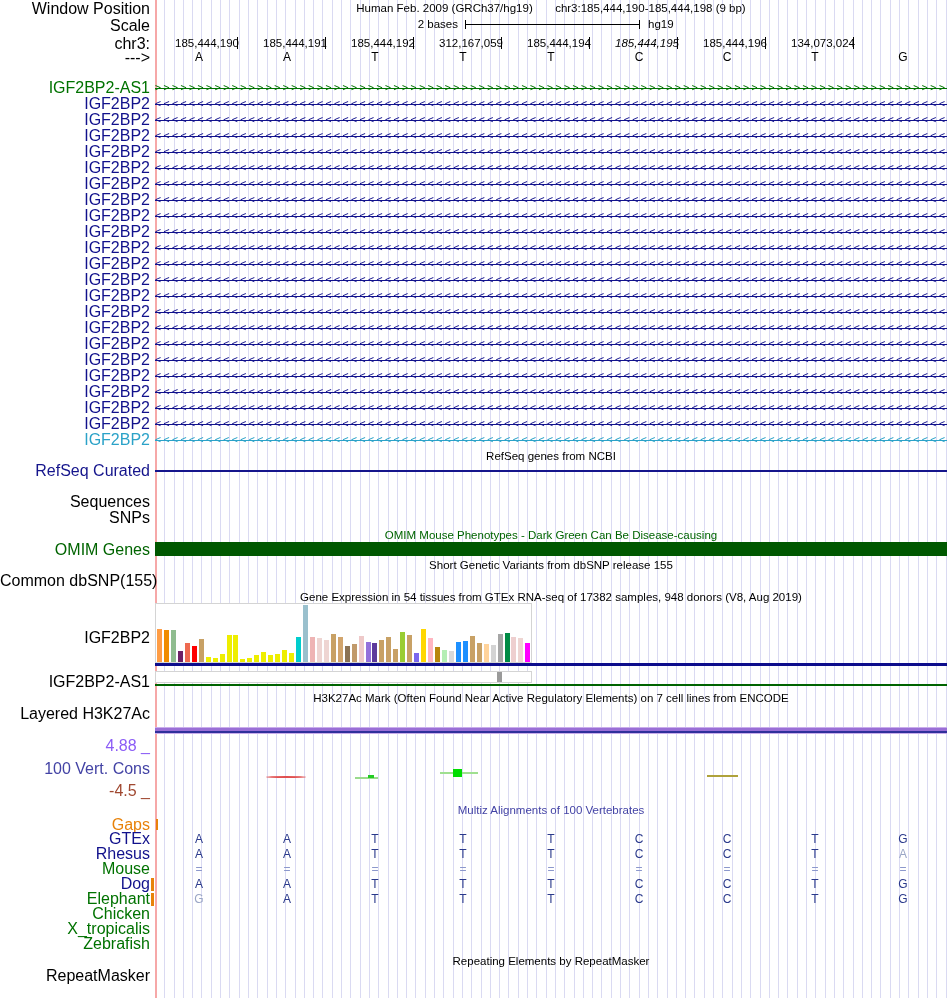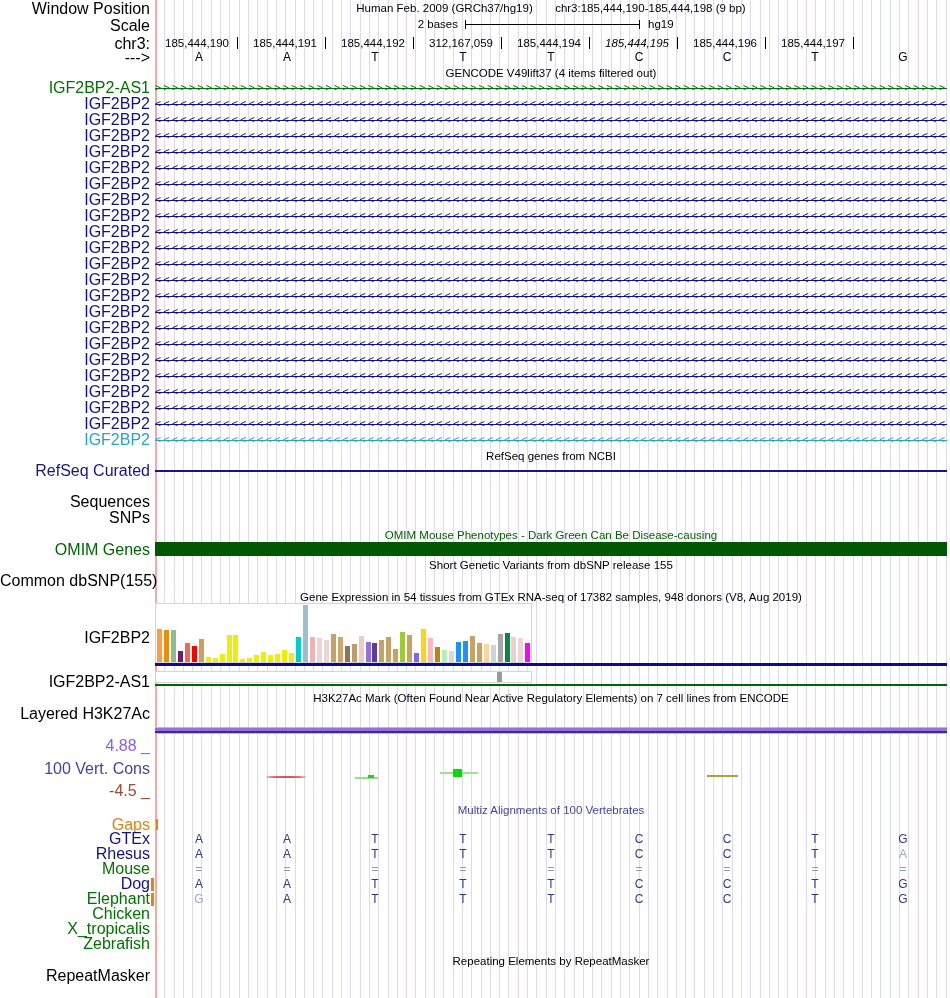--- a/index.html
+++ b/index.html
@@ -9,21 +9,21 @@
   .grid-bg{left:156px;top:0;width:791px;height:998px;
     background:repeating-linear-gradient(to right,transparent 0 8.3px,#dadaf2 8.3px 9.3px);}
   .pink-line{left:155px;top:0;width:1.5px;height:998px;background:#f6a8a8;}
   .tlabel{left:0;width:150px;text-align:right;font-size:16px;line-height:14px;height:14px;white-space:nowrap;}
   .ctitle{left:155px;width:792px;text-align:center;font-size:11.5px;line-height:13px;white-space:nowrap;}
   .generow{left:155px;width:792px;height:16px;overflow:hidden;white-space:nowrap;
     font-family:"DejaVu Sans Mono",monospace;font-size:10px;letter-spacing:2.5px;line-height:16px;position:absolute;}
   .generow::before{content:"";position:absolute;left:0;right:0;top:7.5px;border-top:1.5px solid currentColor;}
   .hline{left:155px;width:792px;}
   .box{background:#fff;border:1px solid #d4d4d4;box-sizing:border-box;}
-  .ruler-num{top:37px;width:84px;text-align:center;font-size:11.5px;line-height:13px;}
+  .ruler-num{top:37px;width:84px;text-align:right;font-size:11.5px;line-height:13px;}
   .ruler-tick{top:37px;width:1px;height:12px;background:#000;}
   .base-letter{top:51px;width:88px;text-align:center;font-size:12px;line-height:13px;}
   .mz-letter{width:88px;text-align:center;font-size:12px;line-height:14px;height:14px;}
   .gtex-bar{width:5px;}
   .scale-tick{top:20px;width:1px;height:9px;background:#000;}
 </style>
 </head>
 <body>
 
 <div id="browser">
@@ -53,38 +53,37 @@
       <div class="abs ruler-num" style="left: 331px;">185,444,192</div>
       <div class="abs ruler-tick" style="left: 413px;"></div>
       <div class="abs ruler-num" style="left: 419px;">312,167,059</div>
       <div class="abs ruler-tick" style="left: 501px;"></div>
       <div class="abs ruler-num" style="left: 507px;">185,444,194</div>
       <div class="abs ruler-tick" style="left: 589px;"></div>
       <div class="abs ruler-num" style="left: 595px; font-style: italic;">185,444,195</div>
       <div class="abs ruler-tick" style="left: 677px;"></div>
       <div class="abs ruler-num" style="left: 683px;">185,444,196</div>
       <div class="abs ruler-tick" style="left: 765px;"></div>
-      <div class="abs ruler-num" style="left: 771px;">185,444,197</div>
+      <div class="abs ruler-num" style="left: 771px;">134,073,024</div>
       <div class="abs ruler-tick" style="left: 853px;"></div>
     </div>
 
   <div class="abs tlabel" style="top:51px">---&gt;</div>
   <div id="base-row">
       <div class="abs base-letter" style="left: 155px;">A</div>
       <div class="abs base-letter" style="left: 243px;">A</div>
       <div class="abs base-letter" style="left: 331px;">T</div>
       <div class="abs base-letter" style="left: 419px;">T</div>
       <div class="abs base-letter" style="left: 507px;">T</div>
       <div class="abs base-letter" style="left: 595px;">C</div>
       <div class="abs base-letter" style="left: 683px;">C</div>
       <div class="abs base-letter" style="left: 771px;">T</div>
       <div class="abs base-letter" style="left: 859px;">G</div>
     </div>
 
-  <div class="abs ctitle" style="top:67px">GENCODE V49lift37 (4 items filtered out)</div>
   <div id="gene-rows">
       <div class="abs tlabel" style="top: 81px; color: rgb(0, 114, 0);">IGF2BP2-AS1</div>
       <div class="generow" style="top: 80px; color: rgb(0, 114, 0);">&gt;&gt;&gt;&gt;&gt;&gt;&gt;&gt;&gt;&gt;&gt;&gt;&gt;&gt;&gt;&gt;&gt;&gt;&gt;&gt;&gt;&gt;&gt;&gt;&gt;&gt;&gt;&gt;&gt;&gt;&gt;&gt;&gt;&gt;&gt;&gt;&gt;&gt;&gt;&gt;&gt;&gt;&gt;&gt;&gt;&gt;&gt;&gt;&gt;&gt;&gt;&gt;&gt;&gt;&gt;&gt;&gt;&gt;&gt;&gt;&gt;&gt;&gt;&gt;&gt;&gt;&gt;&gt;&gt;&gt;&gt;&gt;&gt;&gt;&gt;&gt;&gt;&gt;&gt;&gt;&gt;&gt;&gt;&gt;&gt;&gt;&gt;&gt;&gt;&gt;&gt;&gt;&gt;&gt;&gt;</div>
       <div class="abs tlabel" style="top: 97px; color: rgb(17, 17, 140);">IGF2BP2</div>
       <div class="generow" style="top: 96px; color: rgb(17, 17, 140);">&lt;&lt;&lt;&lt;&lt;&lt;&lt;&lt;&lt;&lt;&lt;&lt;&lt;&lt;&lt;&lt;&lt;&lt;&lt;&lt;&lt;&lt;&lt;&lt;&lt;&lt;&lt;&lt;&lt;&lt;&lt;&lt;&lt;&lt;&lt;&lt;&lt;&lt;&lt;&lt;&lt;&lt;&lt;&lt;&lt;&lt;&lt;&lt;&lt;&lt;&lt;&lt;&lt;&lt;&lt;&lt;&lt;&lt;&lt;&lt;&lt;&lt;&lt;&lt;&lt;&lt;&lt;&lt;&lt;&lt;&lt;&lt;&lt;&lt;&lt;&lt;&lt;&lt;&lt;&lt;&lt;&lt;&lt;&lt;&lt;&lt;&lt;&lt;&lt;&lt;&lt;&lt;&lt;&lt;&lt;</div>
       <div class="abs tlabel" style="top: 113px; color: rgb(17, 17, 140);">IGF2BP2</div>
       <div class="generow" style="top: 112px; color: rgb(17, 17, 140);">&lt;&lt;&lt;&lt;&lt;&lt;&lt;&lt;&lt;&lt;&lt;&lt;&lt;&lt;&lt;&lt;&lt;&lt;&lt;&lt;&lt;&lt;&lt;&lt;&lt;&lt;&lt;&lt;&lt;&lt;&lt;&lt;&lt;&lt;&lt;&lt;&lt;&lt;&lt;&lt;&lt;&lt;&lt;&lt;&lt;&lt;&lt;&lt;&lt;&lt;&lt;&lt;&lt;&lt;&lt;&lt;&lt;&lt;&lt;&lt;&lt;&lt;&lt;&lt;&lt;&lt;&lt;&lt;&lt;&lt;&lt;&lt;&lt;&lt;&lt;&lt;&lt;&lt;&lt;&lt;&lt;&lt;&lt;&lt;&lt;&lt;&lt;&lt;&lt;&lt;&lt;&lt;&lt;&lt;&lt;</div>
       <div class="abs tlabel" style="top: 129px; color: rgb(17, 17, 140);">IGF2BP2</div>
       <div class="generow" style="top: 128px; color: rgb(17, 17, 140);">&lt;&lt;&lt;&lt;&lt;&lt;&lt;&lt;&lt;&lt;&lt;&lt;&lt;&lt;&lt;&lt;&lt;&lt;&lt;&lt;&lt;&lt;&lt;&lt;&lt;&lt;&lt;&lt;&lt;&lt;&lt;&lt;&lt;&lt;&lt;&lt;&lt;&lt;&lt;&lt;&lt;&lt;&lt;&lt;&lt;&lt;&lt;&lt;&lt;&lt;&lt;&lt;&lt;&lt;&lt;&lt;&lt;&lt;&lt;&lt;&lt;&lt;&lt;&lt;&lt;&lt;&lt;&lt;&lt;&lt;&lt;&lt;&lt;&lt;&lt;&lt;&lt;&lt;&lt;&lt;&lt;&lt;&lt;&lt;&lt;&lt;&lt;&lt;&lt;&lt;&lt;&lt;&lt;&lt;&lt;</div>
       <div class="abs tlabel" style="top: 145px; color: rgb(17, 17, 140);">IGF2BP2</div>

